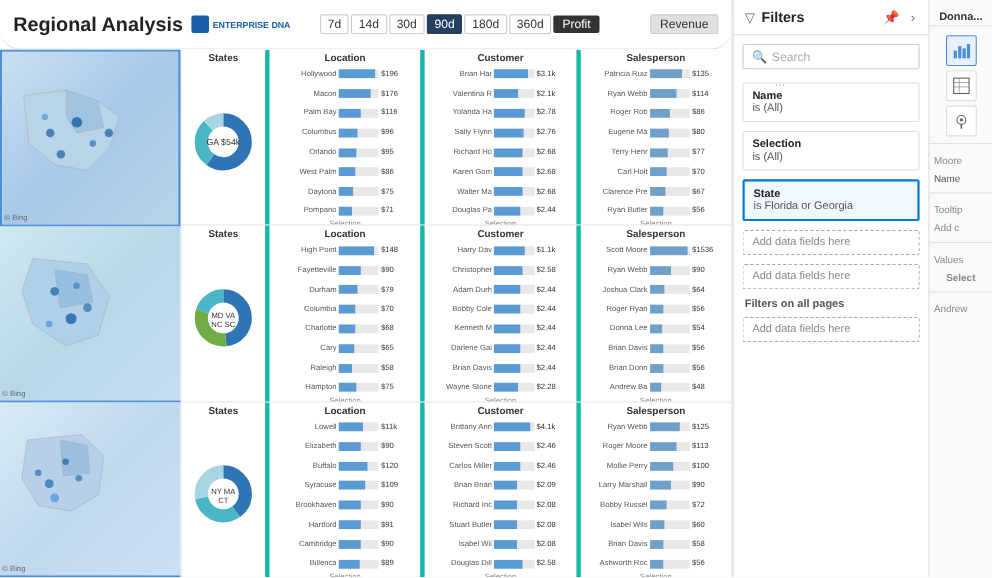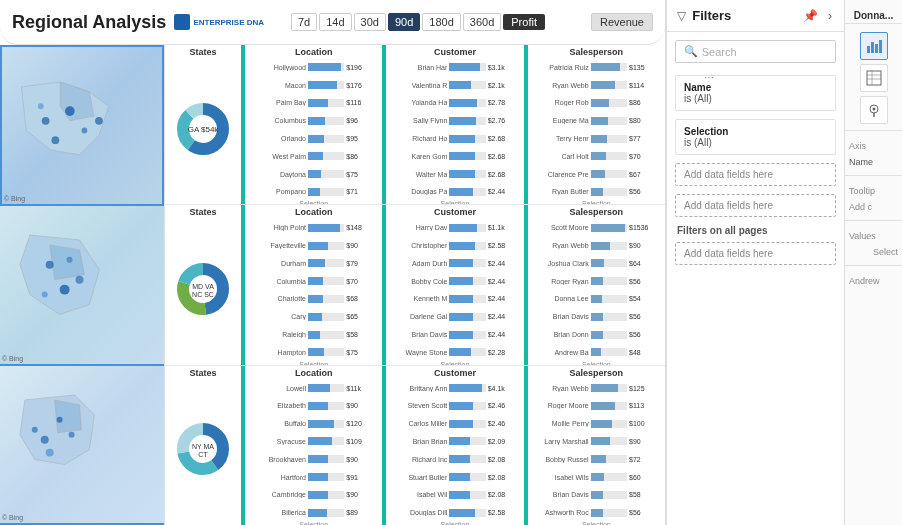--- a/index.html
+++ b/index.html
@@ -1073,20 +1073,24 @@
 
     <button style="position:absolute;top:72px;right:188px;background:none;border:none;color:#888;cursor:pointer;font-size:10px;">···</button>
 
     <div class="filter-card">
       <div class="filter-name">Name</div>
       <div class="filter-value">is (All)</div>
     </div>
     <div class="filter-card">
       <div class="filter-name">Selection</div>
       <div class="filter-value">is (All)</div>
+    </div>
+    <div class="filter-card highlighted">
+      <div class="filter-name" style="font-weight:700;">State</div>
+      <div class="filter-value">is Florida or Georgia</div>
     </div>
 
     <button class="add-fields-btn">Add data fields here</button>
 
     <button class="add-fields-btn">Add data fields here</button>
 
     <div class="filters-section-title">Filters on all pages</div>
     <button class="add-fields-btn">Add data fields here</button>
   </div>
 
@@ -1112,31 +1116,31 @@
     <div class="visual-icon">
       <svg width="16" height="16" viewBox="0 0 16 16">
         <circle cx="8" cy="7" r="4" fill="none" stroke="#666" stroke-width="1"></circle>
         <line x1="8" y1="11" x2="8" y2="15" stroke="#666" stroke-width="1.5"></line>
         <circle cx="8" cy="7" r="1.5" fill="#666"></circle>
       </svg>
     </div>
 
     <div class="separator"></div>
 
-    <div class="visual-section-label">Axis</div>
+    <div class="visual-section-label">Moore</div>
     <div style="font-size:9px;color:#555;padding:2px 4px;width:100%;text-align:left;">Name</div>
 
     <div class="separator"></div>
 
     <div class="visual-section-label">Tooltip</div>
     <div style="font-size:9px;color:#888;padding:2px 4px;width:100%;text-align:left;">Add c</div>
 
     <div class="separator"></div>
 
     <div class="visual-section-label">Values</div>
-    <div style="font-size:9px;color:#888;padding:2px 4px;width:100%;text-align:right;">Select</div>
+    <div style="font-size:9px;color:#888;padding:2px 4px;width:100%;text-align:center;font-weight:bold;">Select</div>
 
     <div class="separator"></div>
 
     <div class="visual-section-label">Andrew</div>
   </div>
 
 </div>
 
 </body></html>

